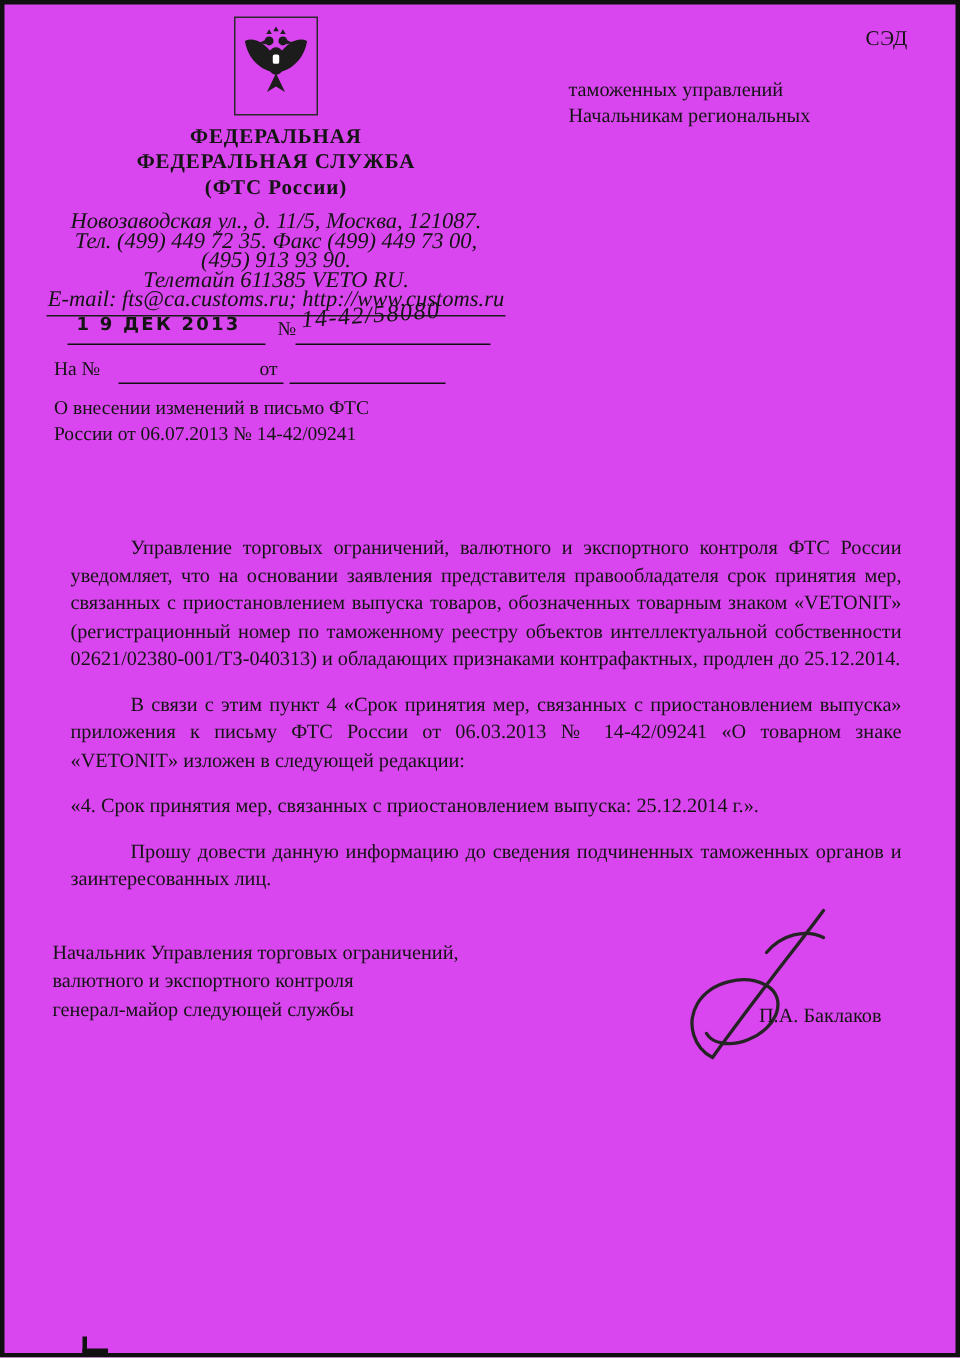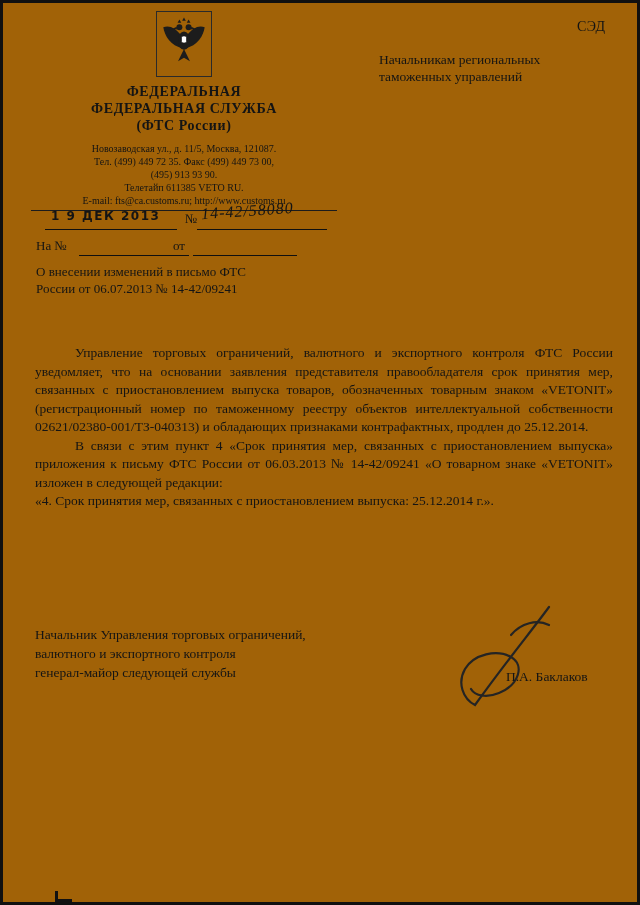--- a/index.html
+++ b/index.html
@@ -1,28 +1,28 @@
 <!DOCTYPE html>
 <html><head>
 <meta charset="utf-8">
 <style>
   html,body { margin:0; padding:0; background:#ffffff; }
   .page {
     position:relative; width:640px; height:905px; box-sizing:border-box;
-    background:#a16207; border:3px solid #101010; overflow:hidden;
+    background:#d946ef; border:3px solid #101010; overflow:hidden;
     font-family:"Liberation Serif","DejaVu Serif",serif; color:#141414;
   }
   .sed { position:absolute; left:574px; top:16px; font-size:14px; letter-spacing:0.5px; }
 
   
   .left-col { position:absolute; left:28px; top:8px; width:306px; text-align:center; }
   .emblem-box { width:56px; height:66px; border:1px solid #2a2a2a; margin:0 auto; display:flex; align-items:center; justify-content:center; box-sizing:border-box; }
   .emblem-box svg { width:46px; height:56px; }
   .org { margin-top:6px; font-weight:bold; font-size:14px; line-height:17px; letter-spacing:0.6px; }
-  .addr { margin-top:8px; font-size:10px; line-height:13px; }
+  .addr { margin-top:8px; font-size:15px; line-height:13px;font-style:italic; }
   .rule { margin-top:3px; border-top:1px solid #1c1c1c; }
 
   
   .date-row { position:absolute; left:28px; top:204px; width:306px; height:30px; }
   .date-stamp { position:absolute; left:20px; top:2px; font-family:"DejaVu Sans","Liberation Sans",sans-serif; font-weight:bold; font-size:12px; letter-spacing:1.5px; white-space:nowrap; }
   .date-underline { position:absolute; left:14px; top:22px; width:132px; border-top:1.5px solid #101010; }
   .num-sign { position:absolute; left:154px; top:4px; font-size:13px; }
   .out-num { position:absolute; left:170px; top:-5px; font-style:italic; font-size:16px; transform:rotate(-4deg); white-space:nowrap; letter-spacing:1px; }
   .num-underline { position:absolute; left:166px; top:22px; width:130px; border-top:1.5px solid #101010; }
 
@@ -34,21 +34,21 @@
 
   .subject { position:absolute; left:33px; top:260px; width:300px; font-size:13px; line-height:17px; }
 
   
   .recip { position:absolute; left:376px; width:230px; font-size:13.5px; line-height:17px; }
   .recip1 { top:48px; }
   .recip2 { top:110px; }
 
   
   .body-text { position:absolute; left:32px; top:341px; width:578px; font-size:13.5px; line-height:18.5px; text-align:justify; }
-  .body-text p { margin:0; text-indent:40px; }
+  .body-text p { margin:12px; text-indent:40px; }
   .body-text p.noindent { text-indent:0; }
 
   
   .sign-title { position:absolute; left:32px; top:622px; width:330px; font-size:13.5px; line-height:19px; }
   .sign-name { position:absolute; left:503px; top:666px; font-size:13.5px; white-space:nowrap; }
   .sign-svg { position:absolute; left:438px; top:598px; width:140px; height:120px; }
 
   .artifact { position:absolute; left:52px; top:888px; width:14px; height:8px; border-left:3px solid #111; border-bottom:3px solid #111; }
   .line-span { display:block; }
 </style>
@@ -109,28 +109,29 @@
     <span class="ot-label">от</span>
     <span class="ref-line2"></span>
   </div>
 
   <div class="subject">
     <span class="line-span">О внесении изменений в письмо ФТС</span>
     <span class="line-span">России от 06.07.2013 № 14-42/09241</span>
   </div>
 
   <div class="recip recip1">
+    <span class="line-span">таможенных управлений</span>
     <span class="line-span">Начальникам региональных</span>
-    <span class="line-span">таможенных управлений</span>
   </div>
 
   <div class="body-text">
     <p>Управление торговых ограничений, валютного и экспортного контроля ФТС России уведомляет, что на основании заявления представителя правообладателя срок принятия мер, связанных с приостановлением выпуска товаров, обозначенных товарным знаком «VETONIT» (регистрационный номер по таможенному реестру объектов интеллектуальной собственности 02621/02380-001/ТЗ-040313) и обладающих признаками контрафактных, продлен до 25.12.2014.</p>
     <p>В связи с этим пункт 4 «Срок принятия мер, связанных с приостановлением выпуска» приложения к письму ФТС России от 06.03.2013 № 14-42/09241 «О товарном знаке «VETONIT» изложен в следующей редакции:</p>
     <p class="noindent">«4. Срок принятия мер, связанных с приостановлением выпуска: 25.12.2014 г.».</p>
+    <p>Прошу довести данную информацию до сведения подчиненных таможенных органов и заинтересованных лиц.</p>
   </div>
 
   <div class="sign-title">
     <span class="line-span">Начальник Управления торговых ограничений,</span>
     <span class="line-span">валютного и экспортного контроля</span>
     <span class="line-span">генерал-майор следующей службы</span>
   </div>
 
   <span class="sign-svg">
     <svg viewBox="0 0 140 120" xmlns="http://www.w3.org/2000/svg">

